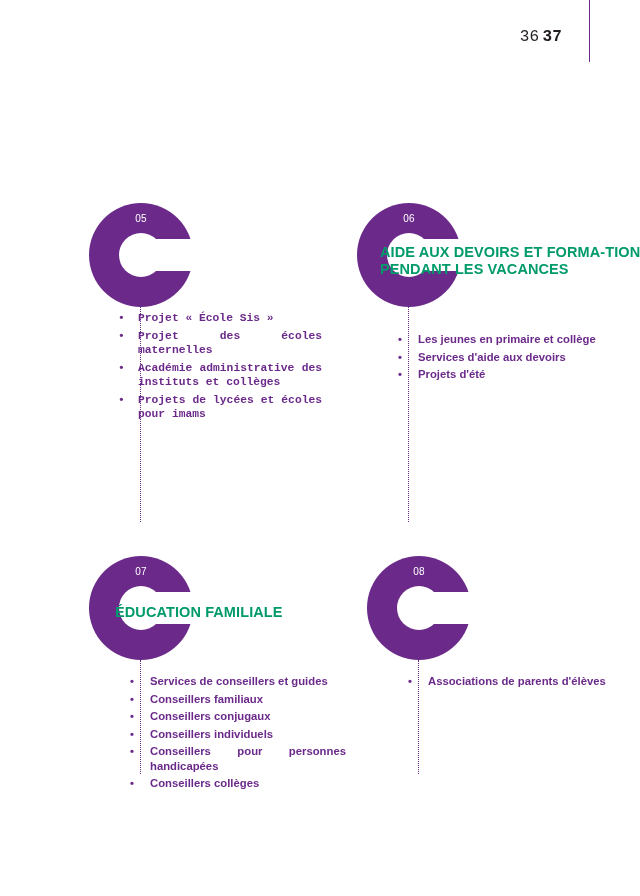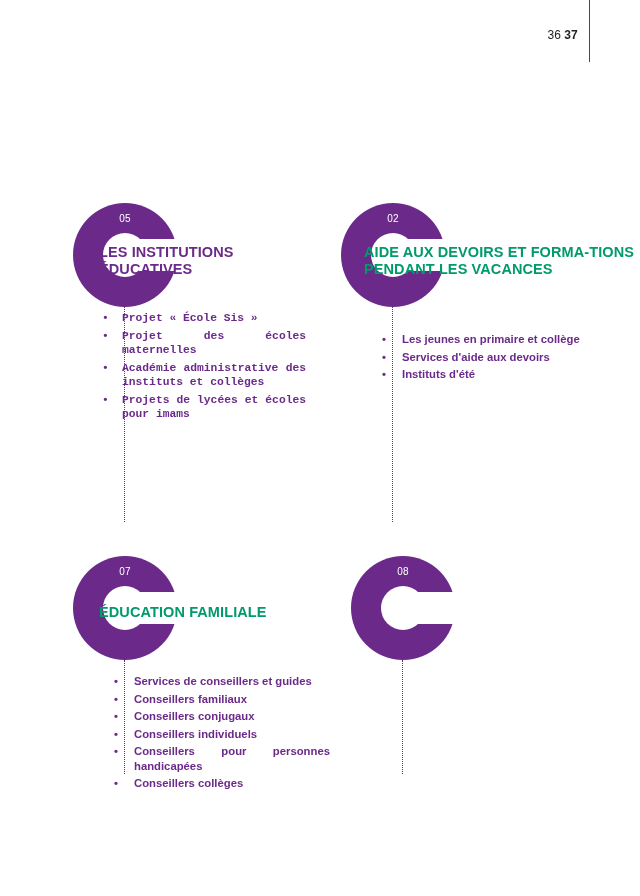--- a/index.html
+++ b/index.html
@@ -20,41 +20,43 @@
   .page-header {
     position: absolute;
     top: 0;
     right: 0;
     width: 100%;
     height: 62px;
   }
   .page-numbers {
     position: absolute;
     top: 28px;
-    right: 62px;
-    font-size: 12px;
+    right: 78px;
+    font-size: 16px;
     letter-spacing: 0.2px;
     color: #231f20;
     white-space: nowrap;
+    font-family: Liberation Mono, monospace;
   }
   .page-numbers .pn-left { font-weight: 400; }
   .page-numbers .pn-right { font-weight: 700; margin-left: 3px; }
   .header-rule {
     position: absolute;
     top: 0;
     right: 50px;
     width: 1px;
     height: 62px;
     background: #6b2a8a;
   }
 
   
   .sheet {
     position: absolute;
     inset: 0;
+    margin-left: 16px;
   }
   .block {
     position: absolute;
   }
 
   
   .cmark {
     position: relative;
     width: 104px;
     height: 104px;
@@ -160,42 +162,41 @@
 <div class="sheet">
 
   <div class="block" style="left:73px; top:203px;">
     <div class="cmark">
       <div class="ring"></div>
       <div class="hole"></div>
       <div class="mouth"></div>
       <div class="num">05</div>
     </div>
     <div class="dotline" style="height:215px;"></div>
-    <div class="block-title purple" style="left:26px; top:41px; width:180px;">LES INSTITUTIONS ÉDUCATIVES</div>
     <ul class="items" style="left:19px; top:108px; width:214px;font-family:Liberation Mono, monospace;">
       <li>Projet « École Sis »</li>
       <li>Projet des écoles maternelles</li>
       <li class="justified">Académie administrative des instituts et collèges</li>
       <li class="justified">Projets de lycées et écoles pour imams</li>
     </ul>
   </div>
 
   <div class="block" style="left:341px; top:203px;">
     <div class="cmark">
       <div class="ring"></div>
       <div class="hole"></div>
       <div class="mouth"></div>
-      <div class="num">02</div>
+      <div class="num">06</div>
     </div>
     <div class="dotline" style="height:215px;"></div>
     <div class="block-title" style="left:23px; top:41px; width:282px;">AIDE AUX DEVOIRS ET FORMA-TIONS PENDANT LES VACANCES</div>
     <ul class="items" style="left:31px; top:129px; width:230px;">
       <li>Les jeunes en primaire et collège</li>
       <li>Services d'aide aux devoirs</li>
-      <li>Instituts d'été</li>
+      <li>Projets d'été</li>
     </ul>
   </div>
 
   <div class="block" style="left:73px; top:556px;">
     <div class="cmark">
       <div class="ring"></div>
       <div class="hole"></div>
       <div class="mouth"></div>
       <div class="num">07</div>
     </div>
@@ -213,16 +214,17 @@
 
   <div class="block" style="left:351px; top:556px;">
     <div class="cmark">
       <div class="ring"></div>
       <div class="hole"></div>
       <div class="mouth"></div>
       <div class="num">08</div>
     </div>
     <div class="dotline" style="height:114px;"></div>
     <ul class="items" style="left:31px; top:118px; width:220px;">
+      <li>Associations de parents d'élèves</li>
     </ul>
   </div>
 
 </div>
 
 </body></html>

